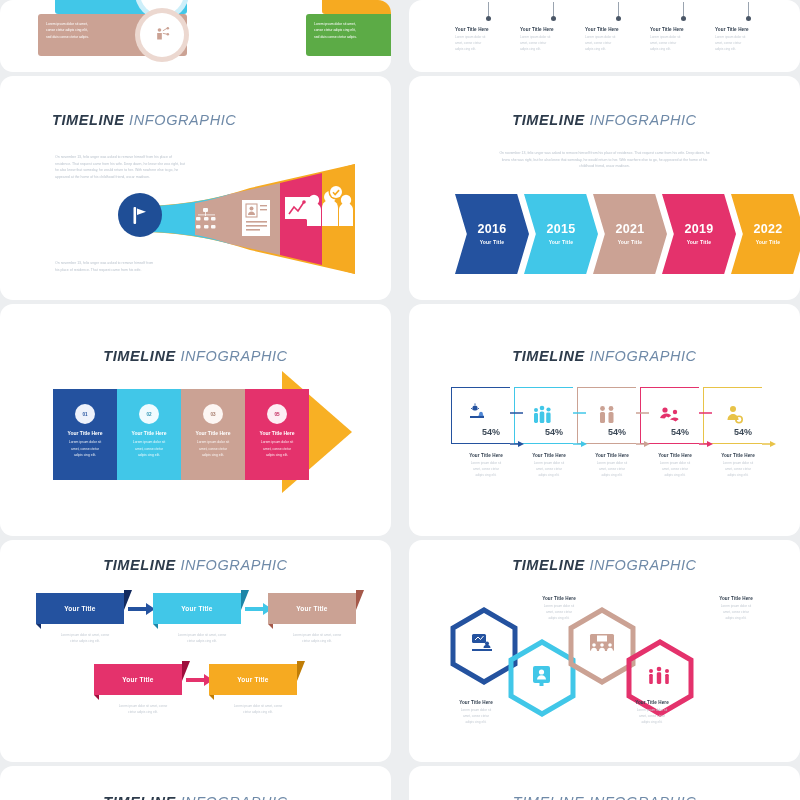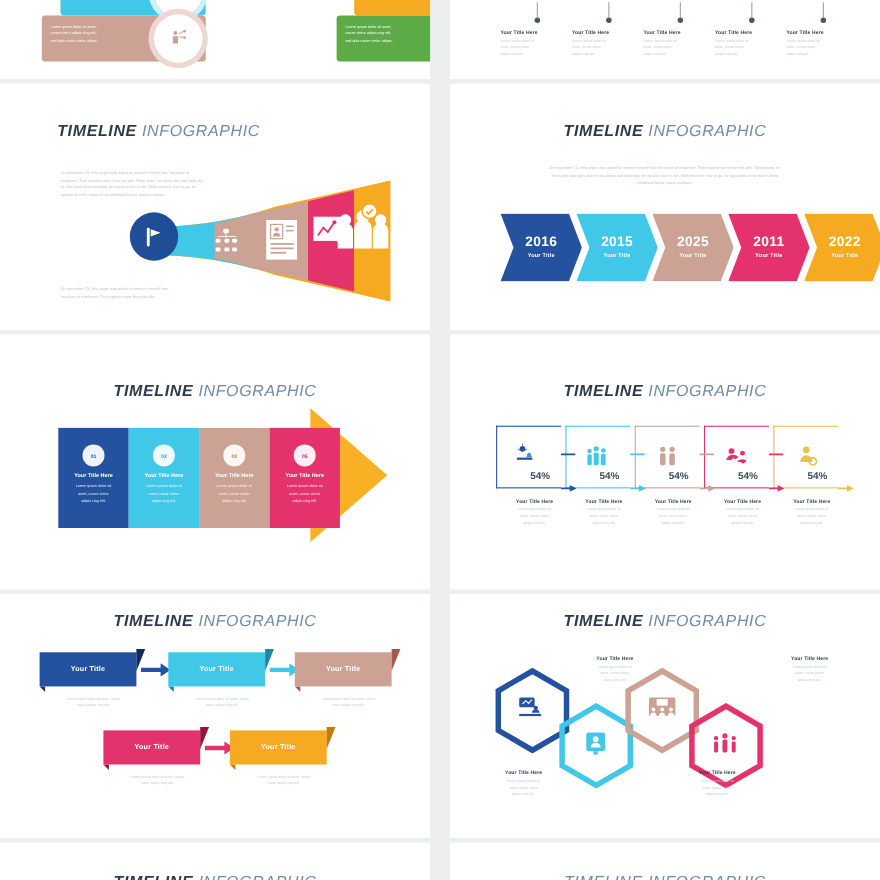--- a/index.html
+++ b/index.html
@@ -11,21 +11,21 @@
   }
   .grid{
     position:relative;width:800px;height:800px;
     display:grid;
     grid-template-columns:391px 391px;
     grid-template-rows:72px 224px 232px 222px 50px;
     column-gap:18px;row-gap:4px;
     padding-left:0;
   }
   .panel{
-    background:#ffffff;position:relative;overflow:hidden;
+    background:#ffffff;position:relative;overflow:hidden;border-radius:13px;
   }
   .slide-title{
     text-align:center;font-style:italic;font-weight:700;
     font-size:14.5px;letter-spacing:.6px;color:#3b4a5a;
     font-family:"Liberation Sans",sans-serif;
   }
   .slide-title .lt{color:#2d3b4b;font-weight:700;}
   .slide-title .rt{color:#6f8aa8;font-weight:400;}
   .body-copy{color:#b9c2cc;font-size:3.5px;line-height:1.9;text-align:center;}
   .micro{color:#c3cad2;font-size:3.2px;line-height:1.85;text-align:center;}
@@ -41,21 +41,21 @@
 
   
   .pinwrap{position:absolute;top:2px;width:66px;}
   .pinline{width:1px;height:14px;background:#9aa4b0;margin:0 auto;}
   .pindot{width:5px;height:5px;border-radius:50%;background:#4a5666;margin:0 auto;}
   .fcircle{position:absolute;width:44px;height:44px;border-radius:50%;background:#1f4e96;
            display:flex;align-items:center;justify-content:center;}
 
   
   .chev-row{position:absolute;display:flex;}
-  .chev{position:relative;height:62px;display:flex;flex-direction:column;
+  .chev{position:relative;height:80px;display:flex;flex-direction:column;
         align-items:center;justify-content:center;
         clip-path:polygon(0 0,84% 0,100% 50%,84% 100%,0 100%,16% 50%);}
   .chev .yr{font-size:12.5px;font-weight:700;color:#fff;line-height:1;letter-spacing:.3px;}
   .chev .st{font-size:5px;font-weight:700;color:#fff;margin-top:3px;letter-spacing:.2px;}
 
   
   .acard{position:relative;width:64px;height:91px;}
   .acard .num{position:absolute;left:50%;transform:translateX(-50%);top:15px;
               width:20px;height:20px;border-radius:50%;background:#fff;
               display:flex;align-items:center;justify-content:center;
@@ -276,25 +276,25 @@
     <div class="chev-row" style="left:46px;top:118px;">
       <div class="chev" style="width:74px;background:#24529f;margin-right:-5px;">
         <div class="yr">2016</div>
         <div class="st">Your Title</div>
       </div>
       <div class="chev" style="width:74px;background:#41c7e8;margin-right:-5px;">
         <div class="yr">2015</div>
         <div class="st">Your Title</div>
       </div>
       <div class="chev" style="width:74px;background:#cba294;margin-right:-5px;">
-        <div class="yr">2025</div>
+        <div class="yr">2021</div>
         <div class="st">Your Title</div>
       </div>
       <div class="chev" style="width:74px;background:#e4326c;margin-right:-5px;">
-        <div class="yr">2011</div>
+        <div class="yr">2019</div>
         <div class="st">Your Title</div>
       </div>
       <div class="chev" style="width:74px;background:#f6aa21;">
         <div class="yr">2022</div>
         <div class="st">Your Title</div>
       </div>
     </div>
   </div>
 
   <div class="panel">

